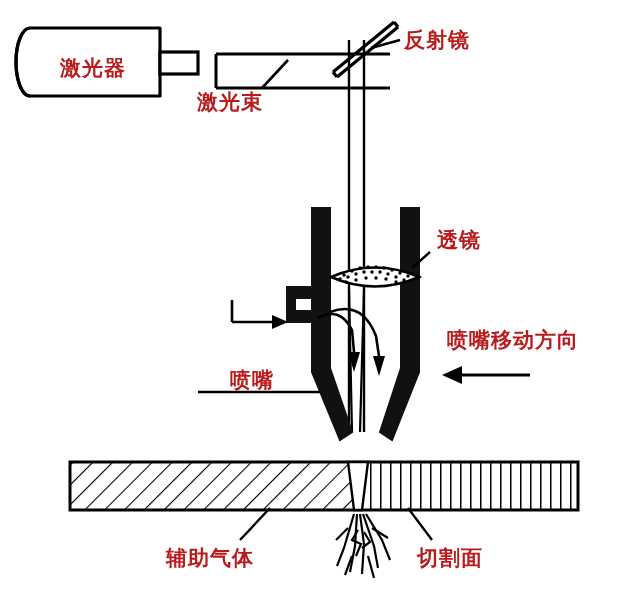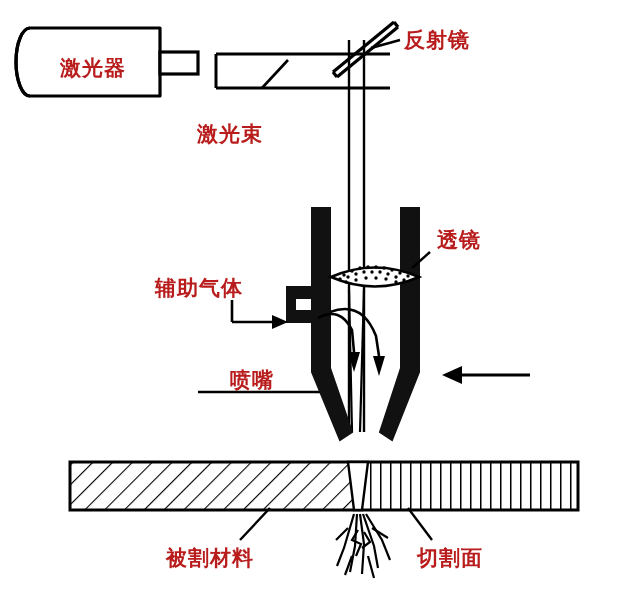--- a/index.html
+++ b/index.html
@@ -174,20 +174,20 @@
       <path d="M 352 556 L 345 575"></path>
       <path d="M 368 556 L 374 578"></path>
       <path d="M 358 530 L 352 540 L 361 544 L 356 556"></path>
       <path d="M 364 532 L 370 542 L 362 548"></path>
     </g>
 
   </svg>
 
   <div class="lbl" style="left:60px;  top:58px;">激光器</div>
   <div class="lbl" style="left:404px; top:30px;">反射镜</div>
-  <div class="lbl" style="left:197px; top:124px;text-align:right;">激光束</div>
+  <div class="lbl" style="left:197px; top:92px;text-align:right;">激光束</div>
   <div class="lbl" style="left:437px; top:230px;">透镜</div>
-  <div class="lbl" style="left:155px; top:278px;">辅助气体</div>
+  <div class="lbl" style="left:447px; top:330px;">喷嘴移动方向</div>
   <div class="lbl" style="left:210px; top:370px;padding-left:20px;">喷嘴</div>
-  <div class="lbl" style="left:166px; top:548px;">被割材料</div>
+  <div class="lbl" style="left:166px; top:548px;">辅助气体</div>
   <div class="lbl" style="left:417px; top:548px;">切割面</div>
 
 </div>
 
 </body></html>

